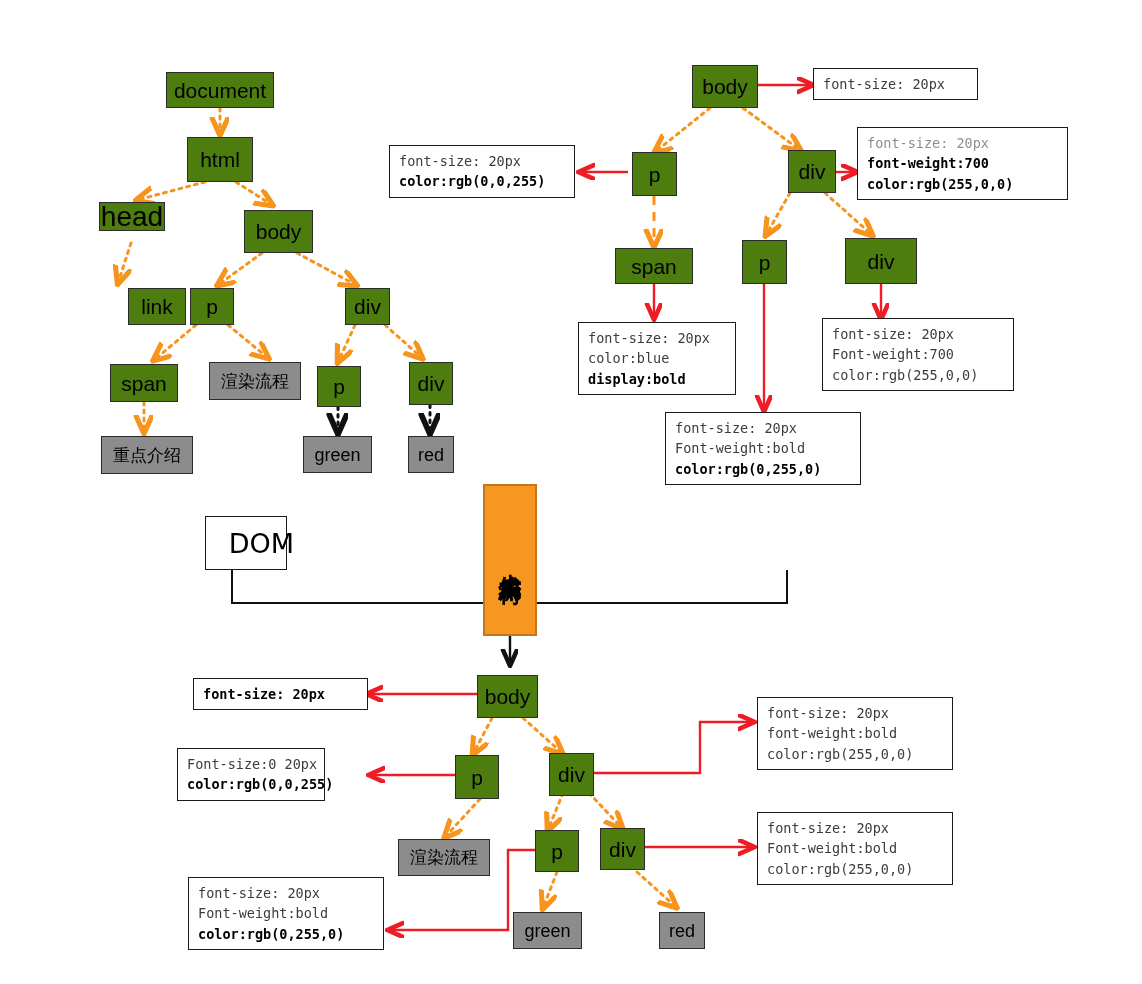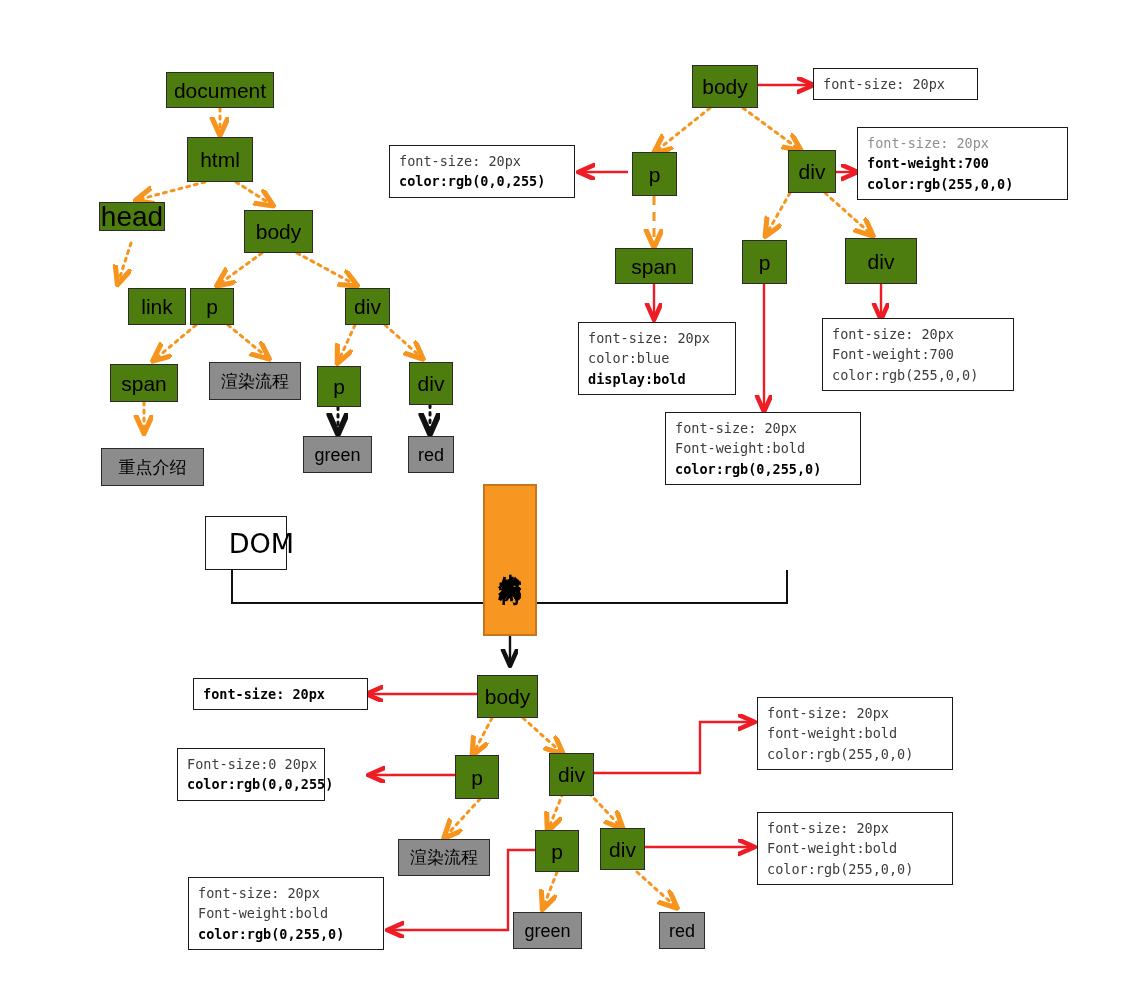--- a/index.html
+++ b/index.html
@@ -167,21 +167,21 @@
   </div>
 
   <div class="node blue" style="left:317px;top:366px;width:44px;height:41px;font-size:21px;">
     <span>p</span>
   </div>
 
   <div class="node blue" style="left:409px;top:362px;width:44px;height:43px;font-size:21px;">
     <span>div</span>
   </div>
 
-  <div class="node grey" style="left:101px;top:448px;width:103px;height:38px;font-size:17px;justify-content:center;">
+  <div class="node grey" style="left:101px;top:436px;width:92px;height:38px;font-size:17px;justify-content:center;">
     <span>重点介绍</span>
   </div>
 
   <div class="node grey" style="left:303px;top:436px;width:69px;height:37px;font-size:18px;">
     <span>green</span>
   </div>
 
   <div class="node grey" style="left:408px;top:436px;width:46px;height:37px;font-size:18px;">
     <span>red</span>
   </div>

